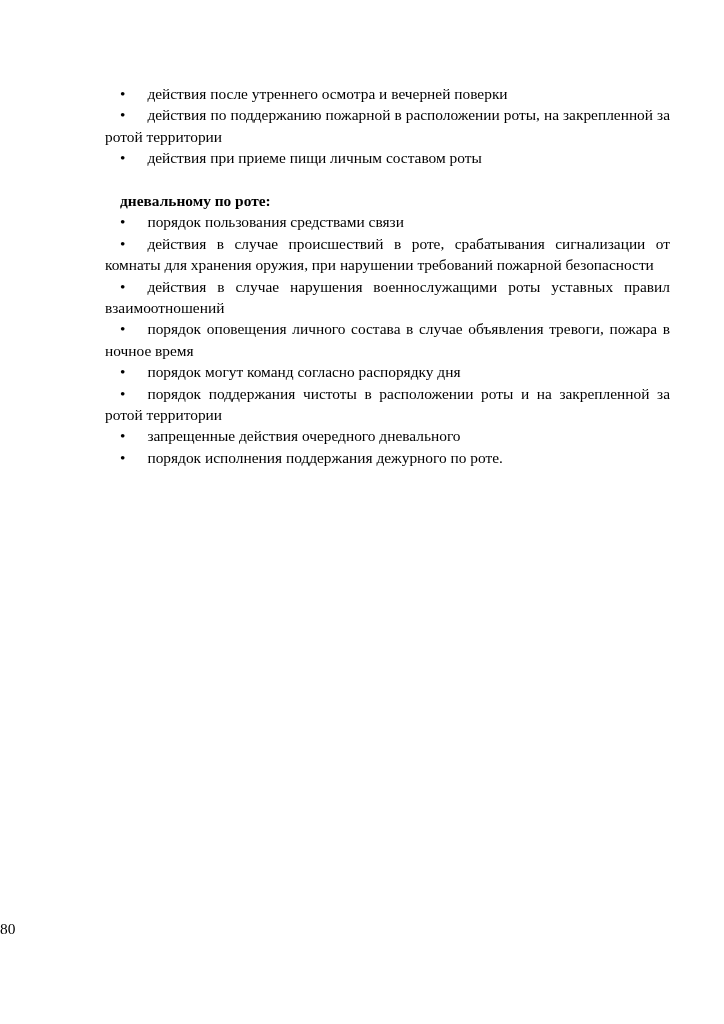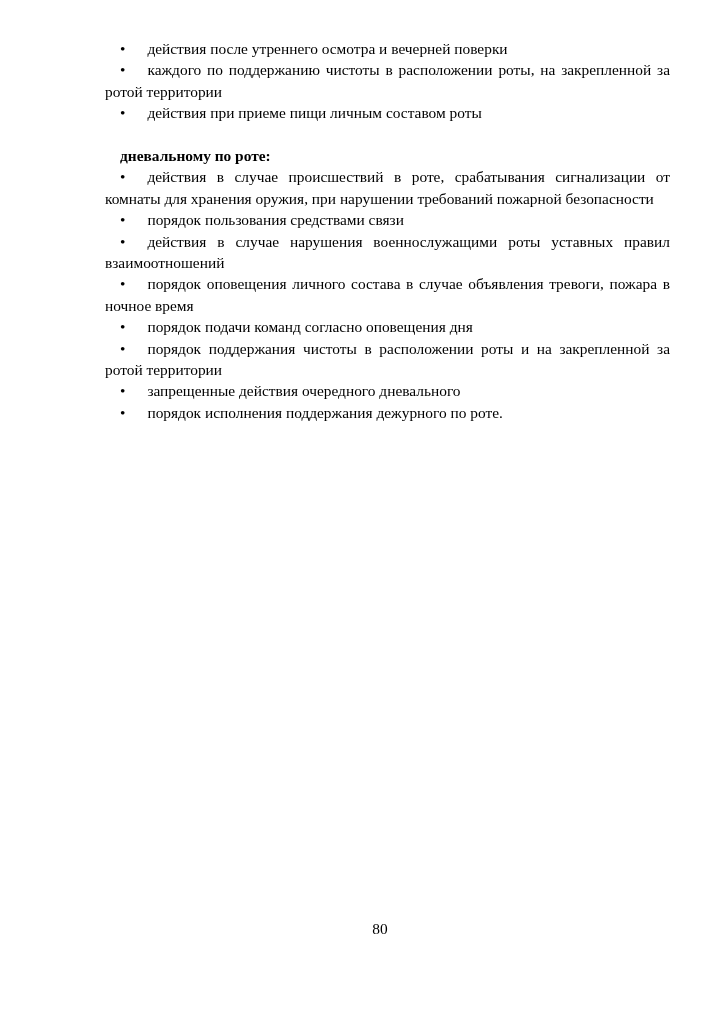--- a/index.html
+++ b/index.html
@@ -12,21 +12,21 @@
     height: 1024px;
     font-family: "Liberation Serif", "DejaVu Serif", serif;
     color: #000000;
     overflow: hidden;
   }
   .page {
     position: relative;
     width: 724px;
     height: 782px;
     box-sizing: border-box;
-    padding: 38px 54px 0 105px;
+    padding: 83px 54px 0 105px;
     background: #ffffff;
   }
   .content p {
     margin: 0;
     font-size: 15.4px;
     line-height: 21.4px;
     text-align: justify;
   }
   .bullet {
     text-indent: 15px;
@@ -49,45 +49,44 @@
   }
   .closing .bolditalic {
     font-weight: bold;
     font-style: italic;
   }
   .page-number {
     position: absolute;
     top: 918px;
     left: 0;
     right: 0;
-    text-align: center;
+    text-align: left;
     font-size: 15.4px;
     line-height: 21.4px;
-    margin-left: 36px;
   }
 </style>
 </head>
 <body>
 
 <div class="page">
   <div class="content">
 
     <p class="bullet"><span class="marker">•</span><span>действия после утреннего осмотра и вечерней поверки</span></p>
-    <p class="bullet"><span class="marker">•</span><span>каждого по поддержанию чистоты в расположении роты, на закрепленной за ротой территории</span></p>
+    <p class="bullet"><span class="marker">•</span><span>действия по поддержанию пожарной в расположении роты, на закрепленной за ротой территории</span></p>
     <p class="bullet"><span class="marker">•</span><span>действия при приеме пищи личным составом роты</span></p>
 
     <div class="spacer"></div>
 
     <p class="heading">дневальному по роте:</p>
 
+    <p class="bullet"><span class="marker">•</span><span>порядок пользования средствами связи</span></p>
     <p class="bullet"><span class="marker">•</span><span>действия в случае происшествий в роте, срабатывания сигнализации от комнаты для хранения оружия, при нарушении требований пожарной безопасности</span></p>
-    <p class="bullet"><span class="marker">•</span><span>порядок пользования средствами связи</span></p>
     <p class="bullet"><span class="marker">•</span><span>действия в случае нарушения военнослужащими роты уставных правил взаимоотношений</span></p>
     <p class="bullet"><span class="marker">•</span><span>порядок оповещения личного состава в случае объявления тревоги, пожара в ночное время</span></p>
-    <p class="bullet"><span class="marker">•</span><span>порядок подачи команд согласно оповещения дня</span></p>
+    <p class="bullet"><span class="marker">•</span><span>порядок могут команд согласно распорядку дня</span></p>
     <p class="bullet"><span class="marker">•</span><span>порядок поддержания чистоты в расположении роты и на закрепленной за ротой территории</span></p>
     <p class="bullet"><span class="marker">•</span><span>запрещенные действия очередного дневального</span></p>
     <p class="bullet"><span class="marker">•</span><span>порядок исполнения поддержания дежурного по роте.</span></p>
 
     <div class="spacer"></div>
 
 
   </div>
 
   <div class="page-number">80</div>

